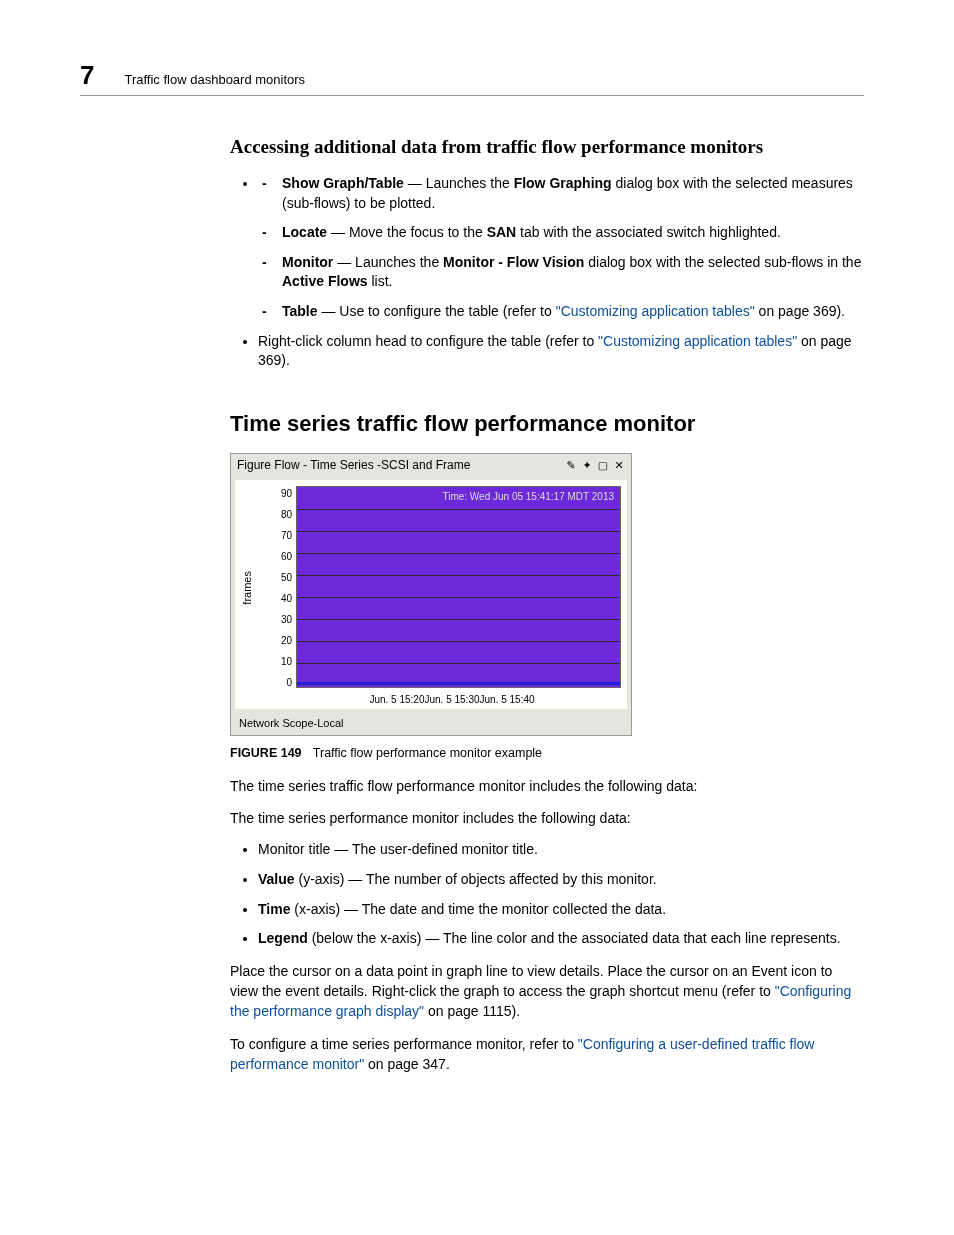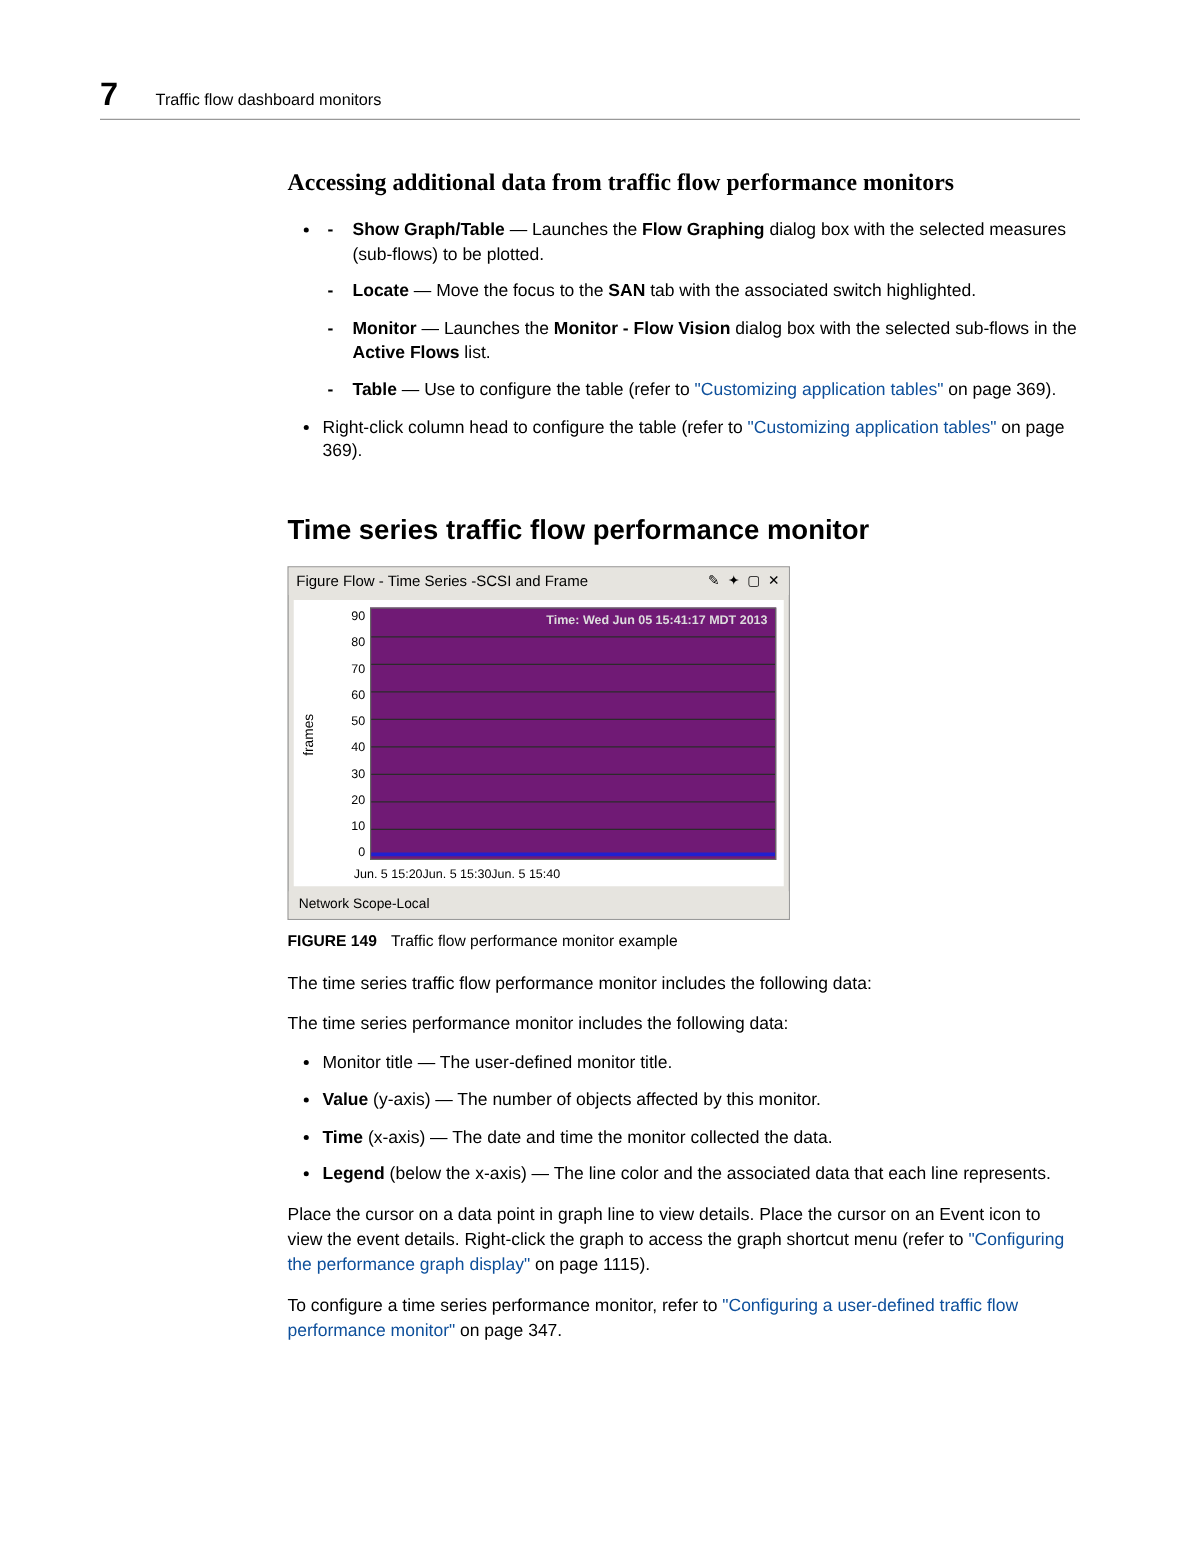--- a/index.html
+++ b/index.html
@@ -124,25 +124,24 @@
     flex-direction: column;
     justify-content: space-between;
     font-size: 10px;
     text-align: right;
     padding: 2px 4px 2px 0;
     height: 200px;
     margin-left: 24px;
   }
   .plot {
     flex: 1;
-    background: #701a75;
+    background: #6d28d9;
     border: 1px solid #666;
     height: 200px;
     position: relative;
-    font-weight: bold;
   }
   .plot-time {
     position: absolute;
     top: 4px;
     right: 6px;
     color: #ddd;
     font-size: 10px;
   }
   .gridline {
     position: absolute;
@@ -154,21 +153,21 @@
   .data-line {
     position: absolute;
     left: 0;
     right: 0;
     bottom: 2px;
     height: 3px;
     background: #2020d0;
   }
   .xlabels {
     display: flex;
-    justify-content: flex-start;
+    justify-content: center;
     font-size: 10px;
     margin-top: 4px;
     margin-left: 42px;
   }
   .chart-legend {
     padding: 4px 8px 6px 8px;
     font-size: 11px;
     background: #e6e4df;
   }
   .figure-caption {

